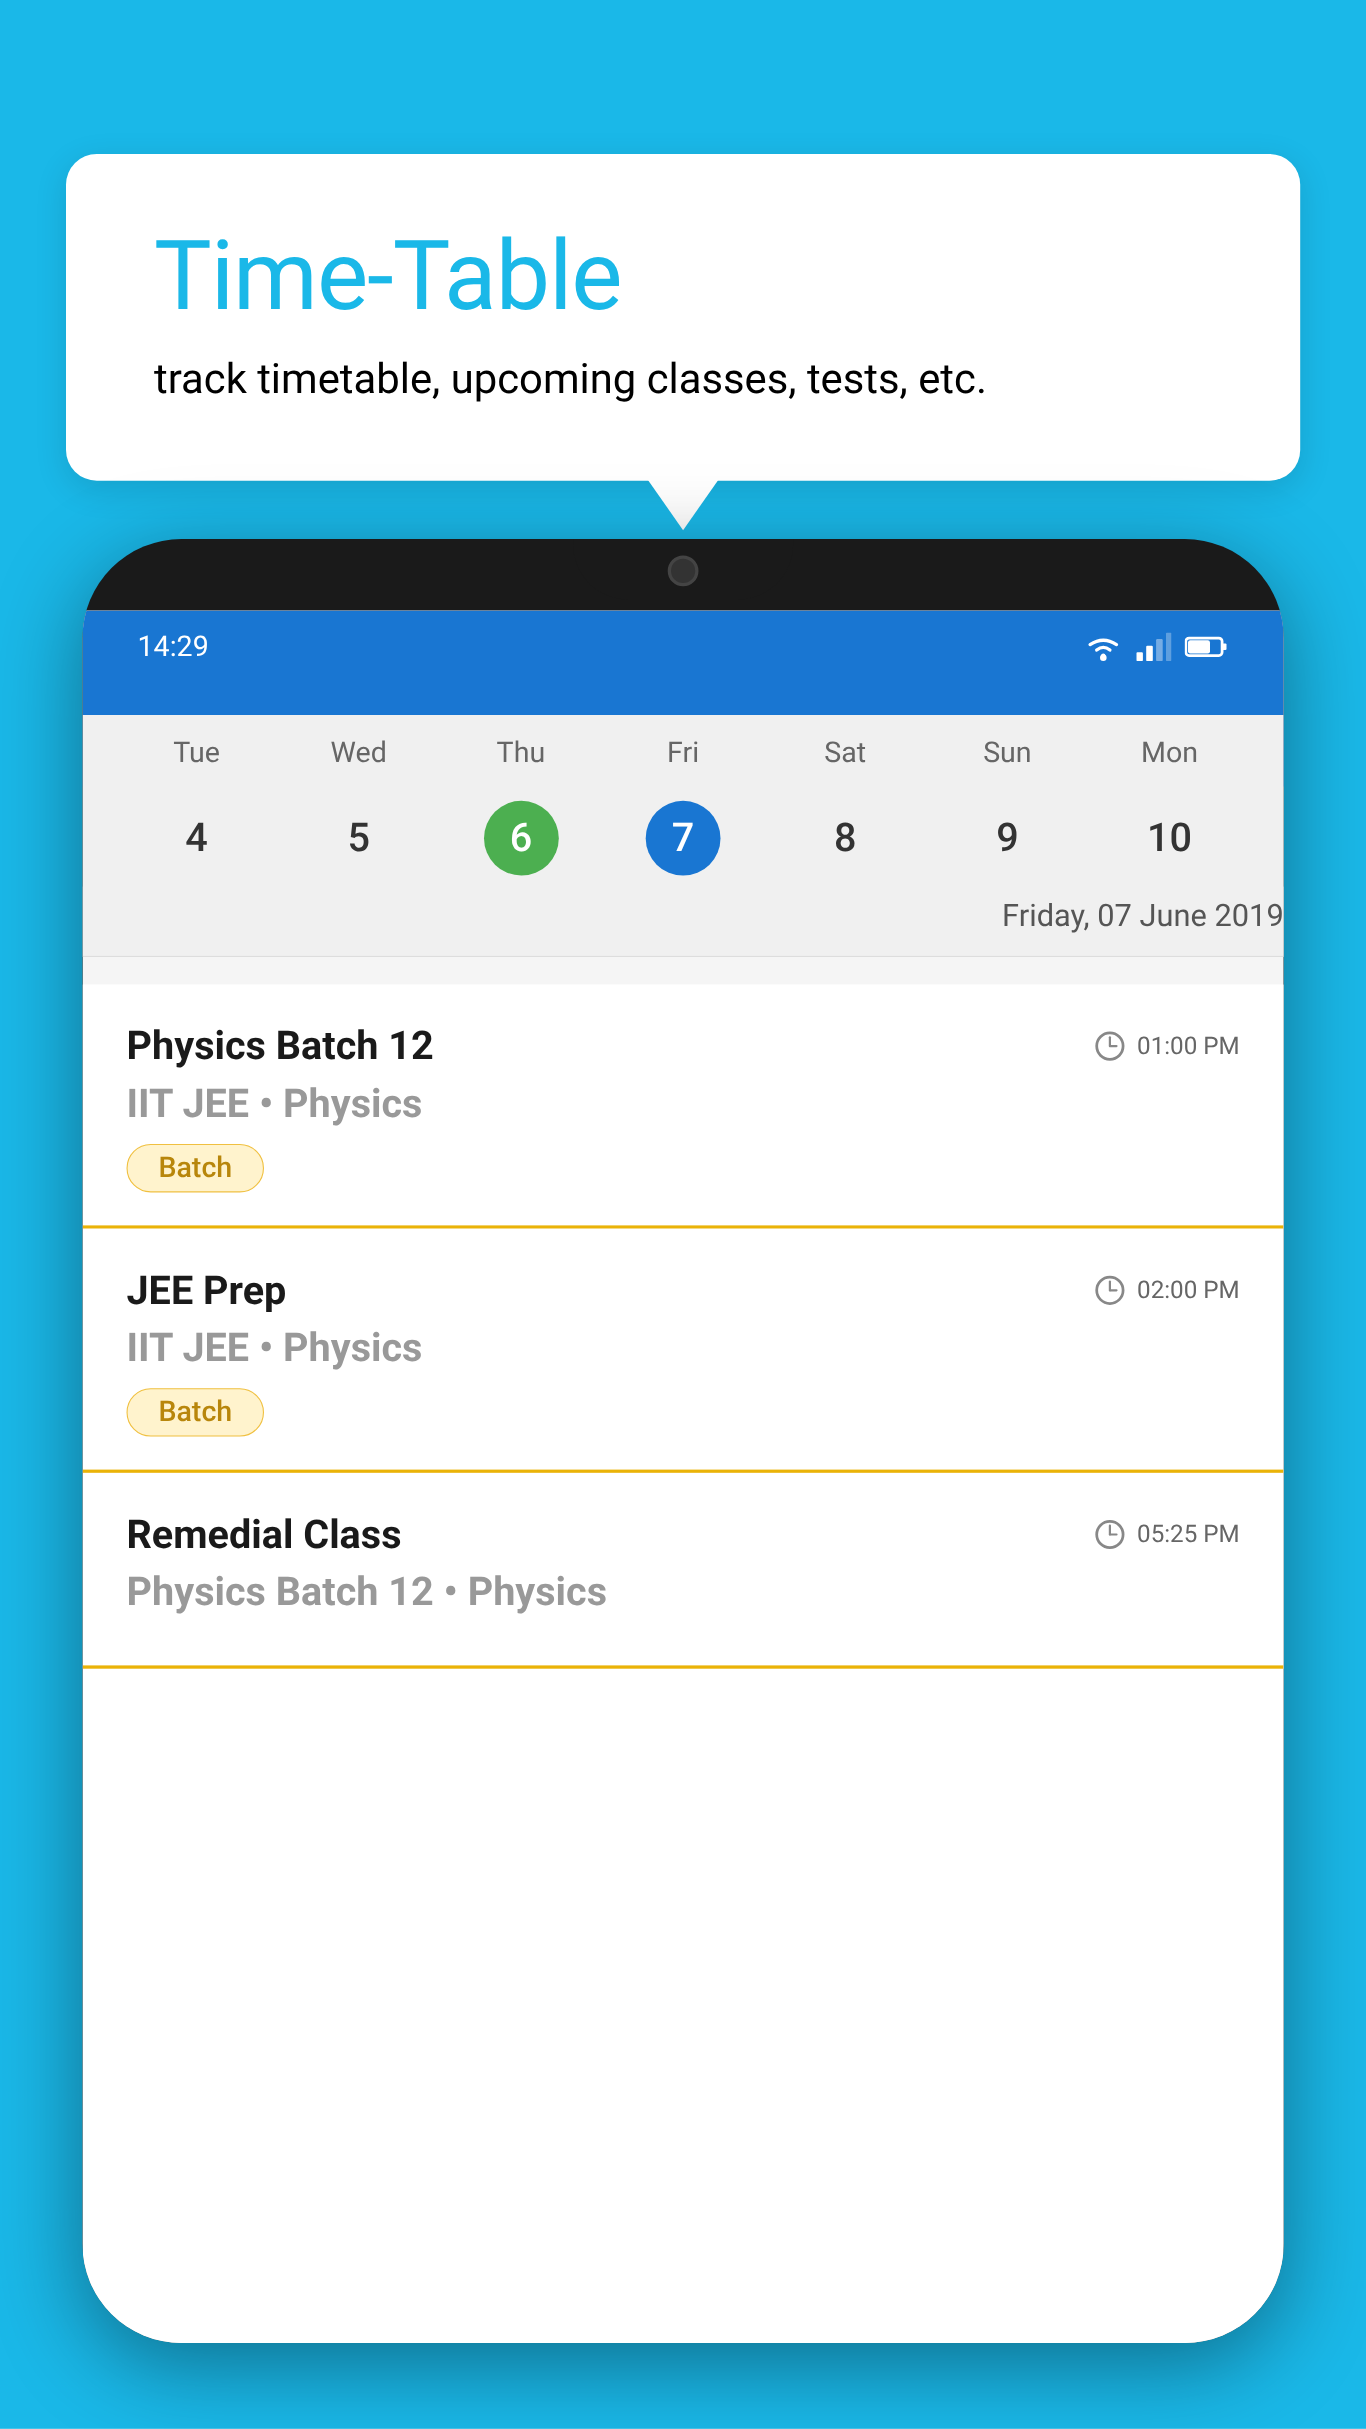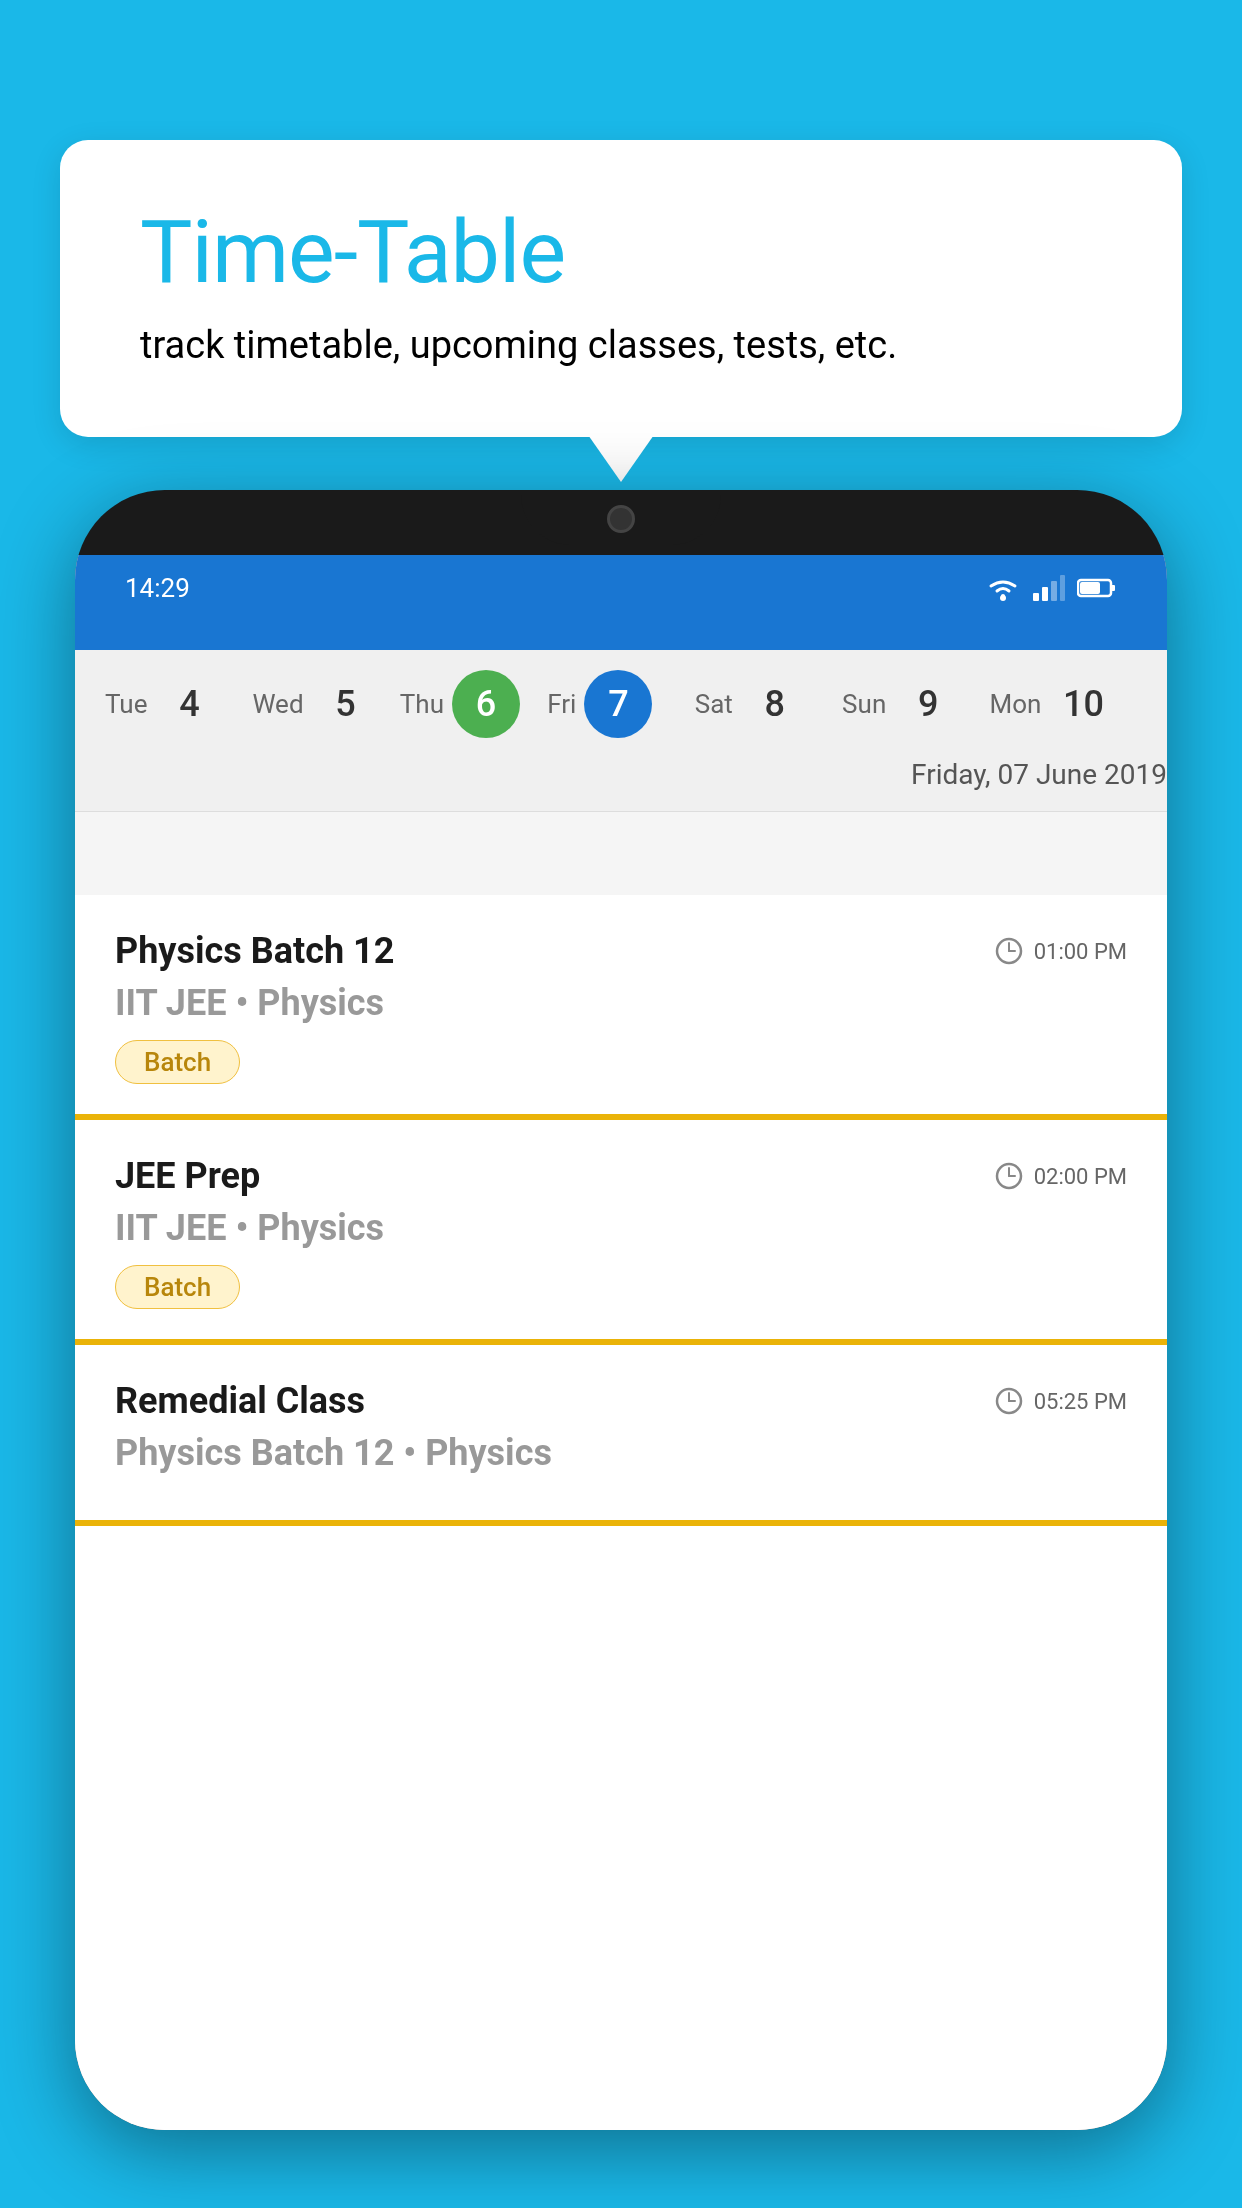--- a/index.html
+++ b/index.html
@@ -193,23 +193,23 @@
     }
 
     .calendar-days-row {
       display: flex;
       padding: 20px 30px 10px;
     }
 
     .calendar-day-col {
       flex: 1;
       display: flex;
-      flex-direction: row;
-      align-items: center;
-      gap: 8px;
+      flex-direction: column;
+      align-items: center;
+      gap: 28px;
     }
 
     .day-name {
       color: #666;
       font-size: 26px;
       font-weight: 400;
     }
 
     .day-number {
       color: #333;
@@ -253,21 +253,21 @@
       left: 0;
       right: 0;
       bottom: 0;
       background: white;
       overflow: hidden;
     }
 
     .schedule-item {
       background: white;
       padding: 35px 40px 30px;
-      border-bottom: 6px solid #eab308;
+      border-bottom: 3px solid #eab308;
     }
 
     .schedule-item-header {
       display: flex;
       justify-content: space-between;
       align-items: center;
       margin-bottom: 10px;
     }
 
     .schedule-item-name {

